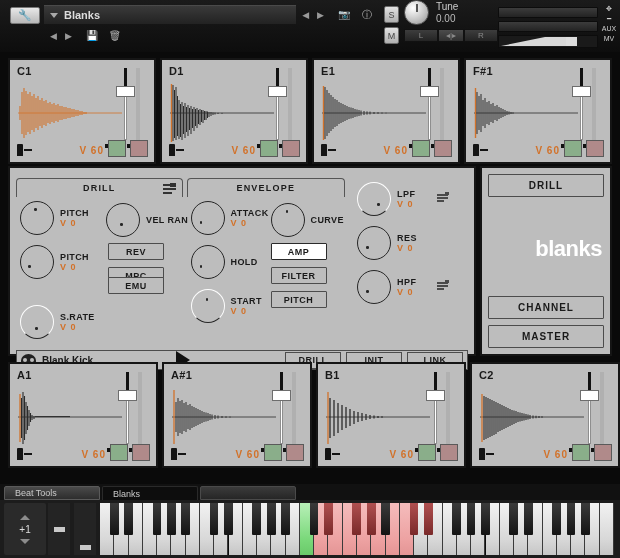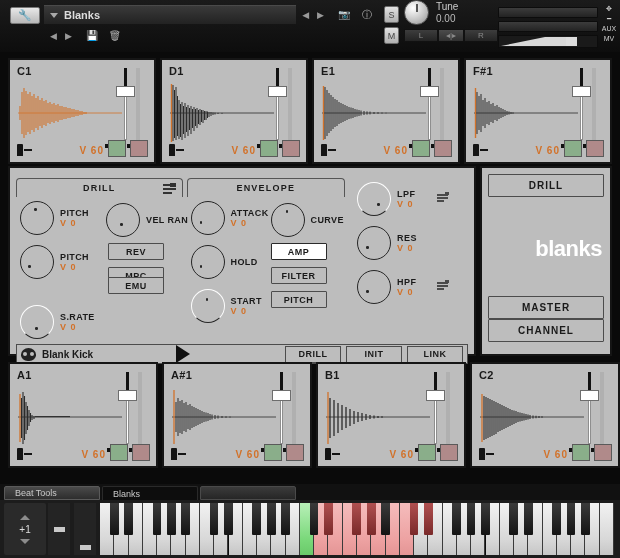--- a/index.html
+++ b/index.html
@@ -163,21 +163,21 @@
     border-radius: 1px;
   }
   .mini-btn.on { background: #fff; border-color: #2a2a2a; }
   .small-ham { position:absolute; width:11px; height:8px; }
   .small-ham span{display:block;height:1.5px;background:#4a4a4a;margin-bottom:1.5px;}
   .small-ham span:nth-child(3){width:7px;}
   .sh-tri{position:absolute;right:-1px;top:-2px;width:0;height:0;border-left:2.5px solid transparent;border-right:2.5px solid transparent;border-top:3.5px solid #4a4a4a;}
 
   
   #preset-bar {
-    height: 24px; margin-top: 3px; border: 1px solid #4c4c4c;
+    height: 24px; margin-top: 9px; border: 1px solid #4c4c4c;
     background: #bdbdbd; display: flex; align-items: center; padding: 0 4px; gap: 6px;
   }
   .preset-ic { width:15px;height:13px;background:#222;border-radius:50% 50% 45% 45%; position:relative; }
   .preset-ic::before,.preset-ic::after{content:"";position:absolute;top:4px;width:4px;height:4px;background:#bdbdbd;border-radius:50%;}
   .preset-ic::before{left:2px;} .preset-ic::after{right:2px;}
   .preset-name { font-size: 10px; font-weight: bold; color: #1a1a1a; flex: 0 0 auto; }
   .play-tri { margin-left: auto; width:0;height:0;border-top:9px solid transparent;border-bottom:9px solid transparent;border-left:14px solid #111; }
   .pbtns { display:flex; gap:5px; margin-left: auto; padding-left: 12px; }
   .pbtn { width:56px;height:17px;border:1px solid #4c4c4c;background:#bdbdbd;
           display:flex;align-items:center;justify-content:center;font-size:9px;font-weight:bold;color:#1a1a1a;letter-spacing:.5px; }
@@ -684,22 +684,22 @@
           <span class="pbtn">LINK</span>
         </span>
       </div>
     </div>
 
     <div class="grp" id="grp-side">
       <div class="side-btn">DRILL</div>
       <div class="brand">
         <div class="brand-1">blanks</div>
       </div>
+      <div class="side-btn">CHANNEL</div>
       <div class="side-btn" style="margin-bottom:0;">MASTER</div>
-      <div class="side-btn">CHANNEL</div>
     </div>
   </div>
 
   <div class="pad-row" style="position:absolute; top:310px;">
 
     <div class="pad">
       <div class="pad-note">A1</div>
       <svg class="wave" viewBox="0 0 104 62" preserveAspectRatio="none">
         <line x1="0" y1="31" x2="104" y2="31" stroke="#2b2b2b" stroke-width="0.8"></line>
         <line x1="2" y1="8" x2="2" y2="56" stroke="#d2722a" stroke-width="1.3"></line>

